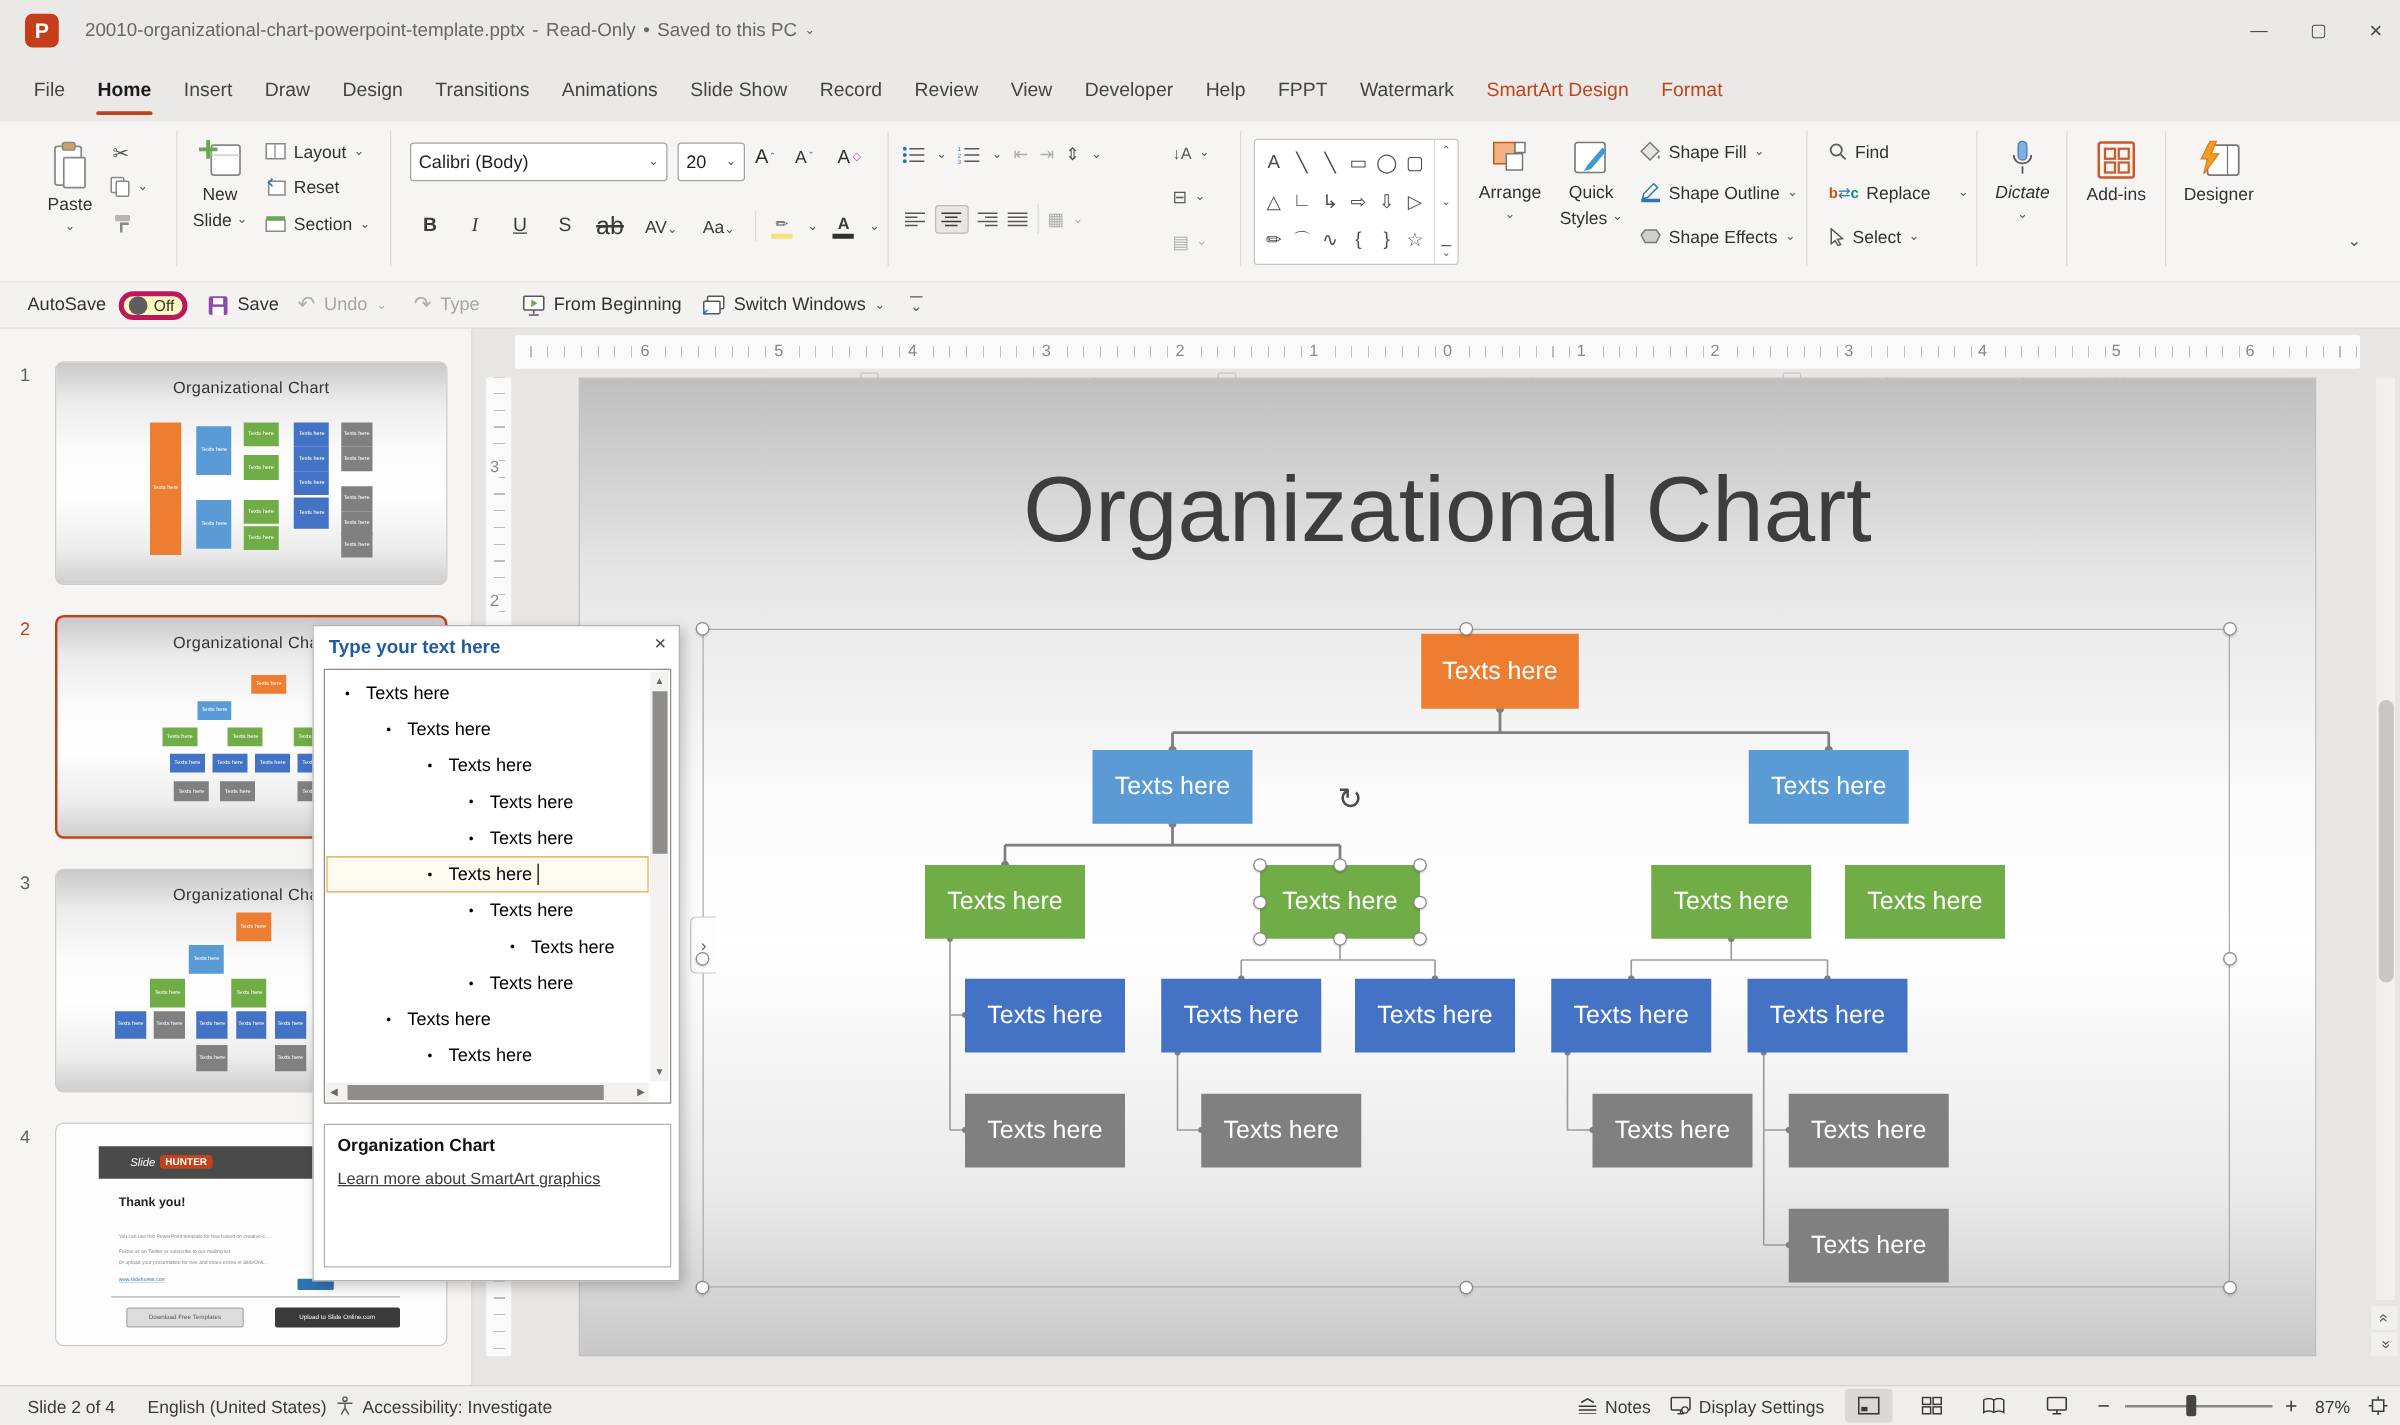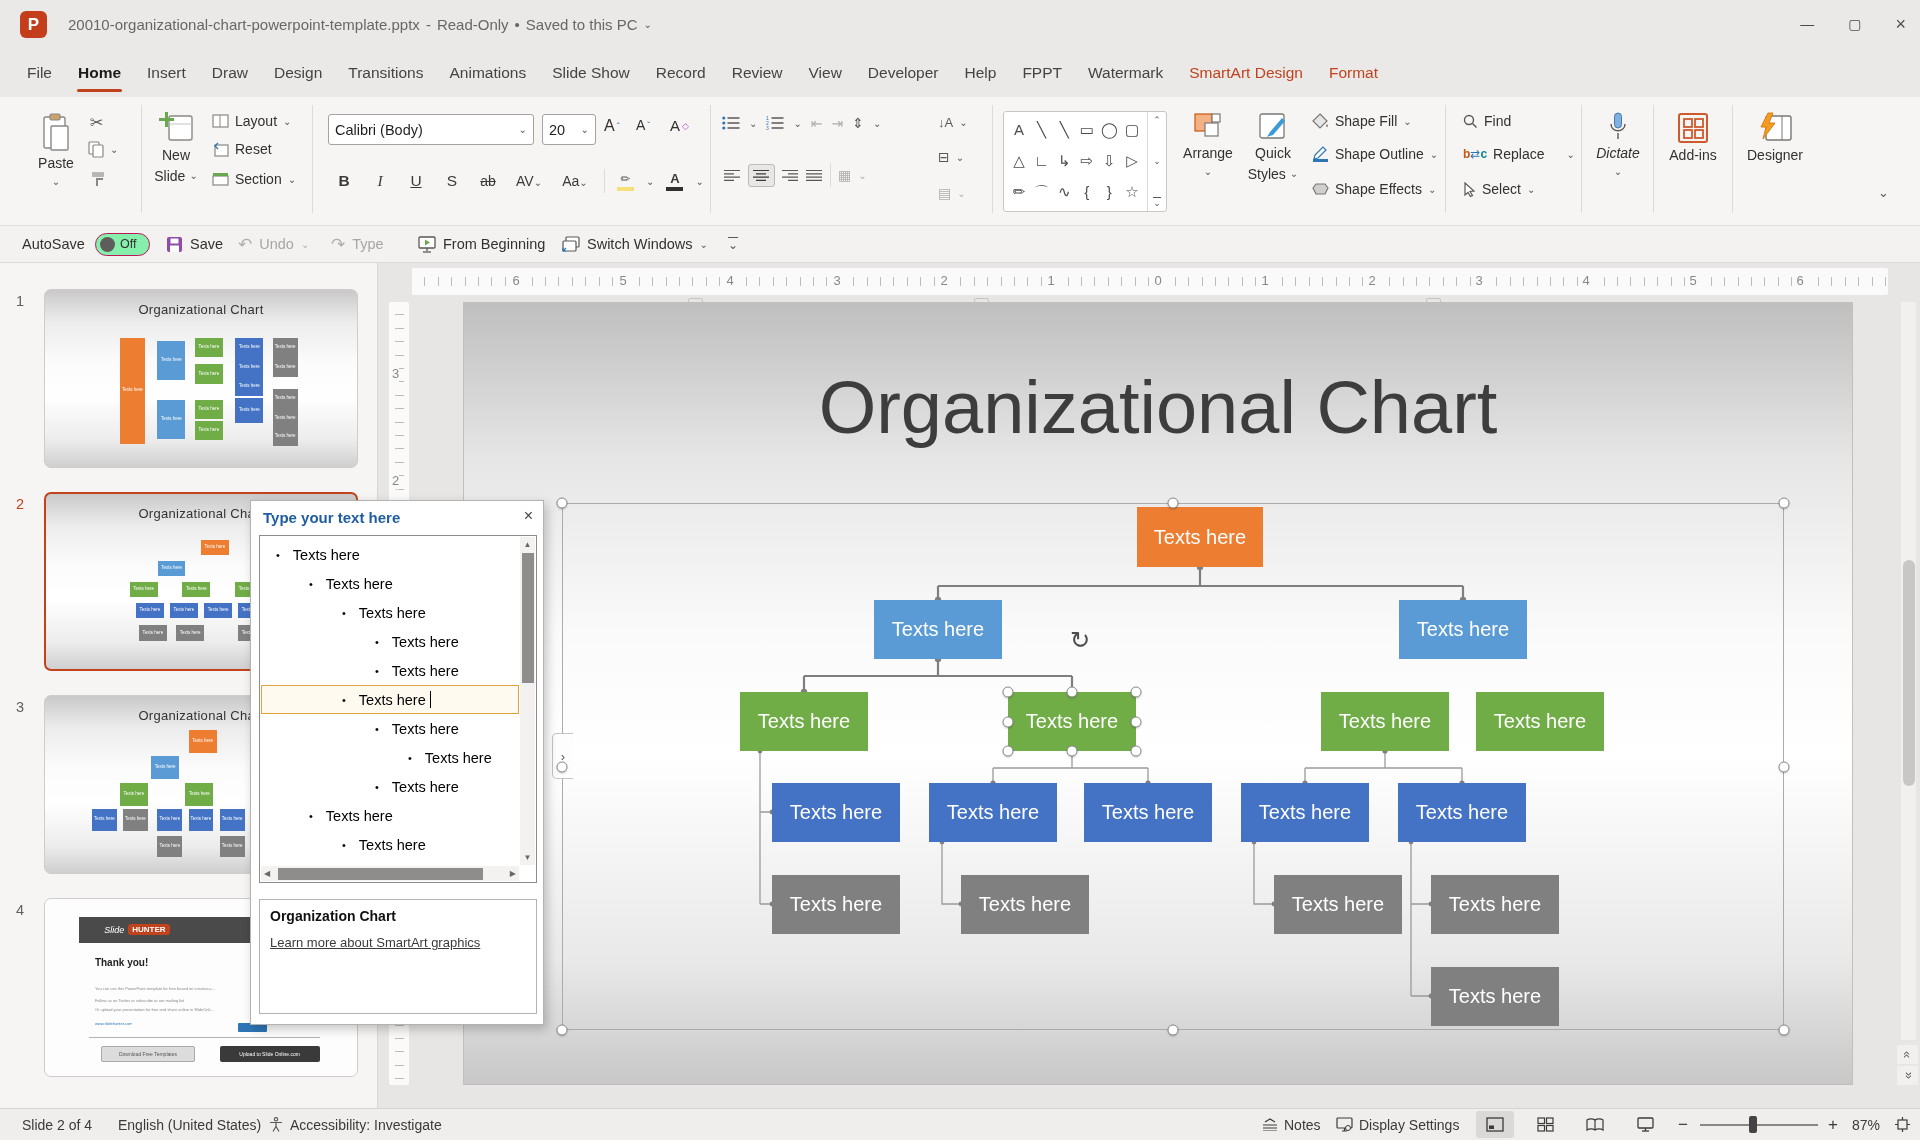--- a/index.html
+++ b/index.html
@@ -39,21 +39,21 @@
   #shape-gallery{position:absolute;left:1003px;top:14px;width:164px;height:101px;border:1px solid #c9c7c6;border-radius:3px;background:#fff;display:flex;}
   #shape-rows{flex:1;display:flex;flex-direction:column;justify-content:space-around;padding:2px 4px;}
   .shape-row{display:flex;justify-content:space-between;}
   .shape-glyph{font-size:15px;color:#4e4c4a;width:22px;text-align:center;}
   #shape-scroll{width:19px;border-left:1px solid #dcdad9;display:flex;flex-direction:column;align-items:center;justify-content:space-between;padding:3px 0;font-size:9px;color:#5a5856;}
   .colorbar{display:block;width:17px;height:4px;margin-top:1px;}
 
   
   #qat{position:absolute;left:0;top:226px;width:1920px;height:37px;background:#f4f2f1;border-bottom:1px solid #dcdad9;}
   .qitem{position:absolute;top:0;height:36px;display:flex;align-items:center;gap:7px;font-size:14.5px;color:#323130;}
-  #autosave-toggle{width:55px;height:23px;border:1px solid #be185d;border-radius:12px;background:#86efac;display:flex;align-items:center;gap:5px;padding:0 4px;font-size:12.5px;color:#323130;}
+  #autosave-toggle{width:55px;height:23px;border:4px solid #be185d;border-radius:12px;background:#fef9c3;display:flex;align-items:flex-end;gap:5px;padding:0 4px;font-size:12.5px;color:#323130;}
   #autosave-knob{width:15px;height:15px;border-radius:50%;background:#5f5d5b;}
   .disabled{color:#a8a6a4;}
 
   
   #left-panel{position:absolute;left:0;top:263px;width:378px;height:845px;background:#f6f5f4;border-right:1px solid #d8d6d5;z-index:5;}
   .snum{position:absolute;left:16px;font-size:14.5px;color:#605e5c;}
   .snum.sel{color:var(--accent);}
   .thumb{position:absolute;left:44px;width:314px;height:179px;border:1px solid #cfcdcc;border-radius:7px;background:linear-gradient(180deg,#c9c9c9 0%,#ececec 18%,#fbfbfb 40%,#ffffff 60%,#ececec 85%,#cfcfcf 100%);overflow:hidden;}
   .thumb.sel{border:2px solid var(--accent);}
   .mini-title{position:absolute;top:7%;width:100%;text-align:center;font-size:13px;font-weight:300;color:#333;letter-spacing:.3px;}
@@ -276,21 +276,21 @@
     </div>
   <div class="srow" style="left:670px;top:20px;font-size:15px;">
       <span>A</span>
       <span style="font-size:9px;color:#b14fc5;margin-left:-4px">◇</span>
     </div>
   <div class="srow" style="left:332px;top:72px;gap:12px;">
     <span class="fbtn" style="font-weight:700">B</span>
     <span class="fbtn" style="font-style:italic;font-family:'Liberation Serif',serif">I</span>
     <span class="fbtn" style="text-decoration:underline">U</span>
     <span class="fbtn">S</span>
-    <span class="fbtn" style="text-decoration:line-through;font-size:14px">ab</span>
+    <span class="fbtn" style="text-decoration:line-through;font-size:20px">ab</span>
     <span class="fbtn" style="width:34px;font-size:14px"><span>AV</span><span class="chev">⌄</span></span>
     <span class="fbtn" style="width:34px;font-size:14px"><span>Aa</span><span class="chev">⌄</span></span>
     <span style="width:1px;height:24px;background:#dcdad9"></span>
     <span style="text-align:center">
         <span style="display:block;font-size:12px" class="ic">✏</span>
         <span class="colorbar" style="background:#f7df7a"></span>
       </span>
     <span class="chev">⌄</span>
     <span style="text-align:center">
         <span style="display:block;font-size:13px;font-weight:700;color:#3b3a39">A</span>

